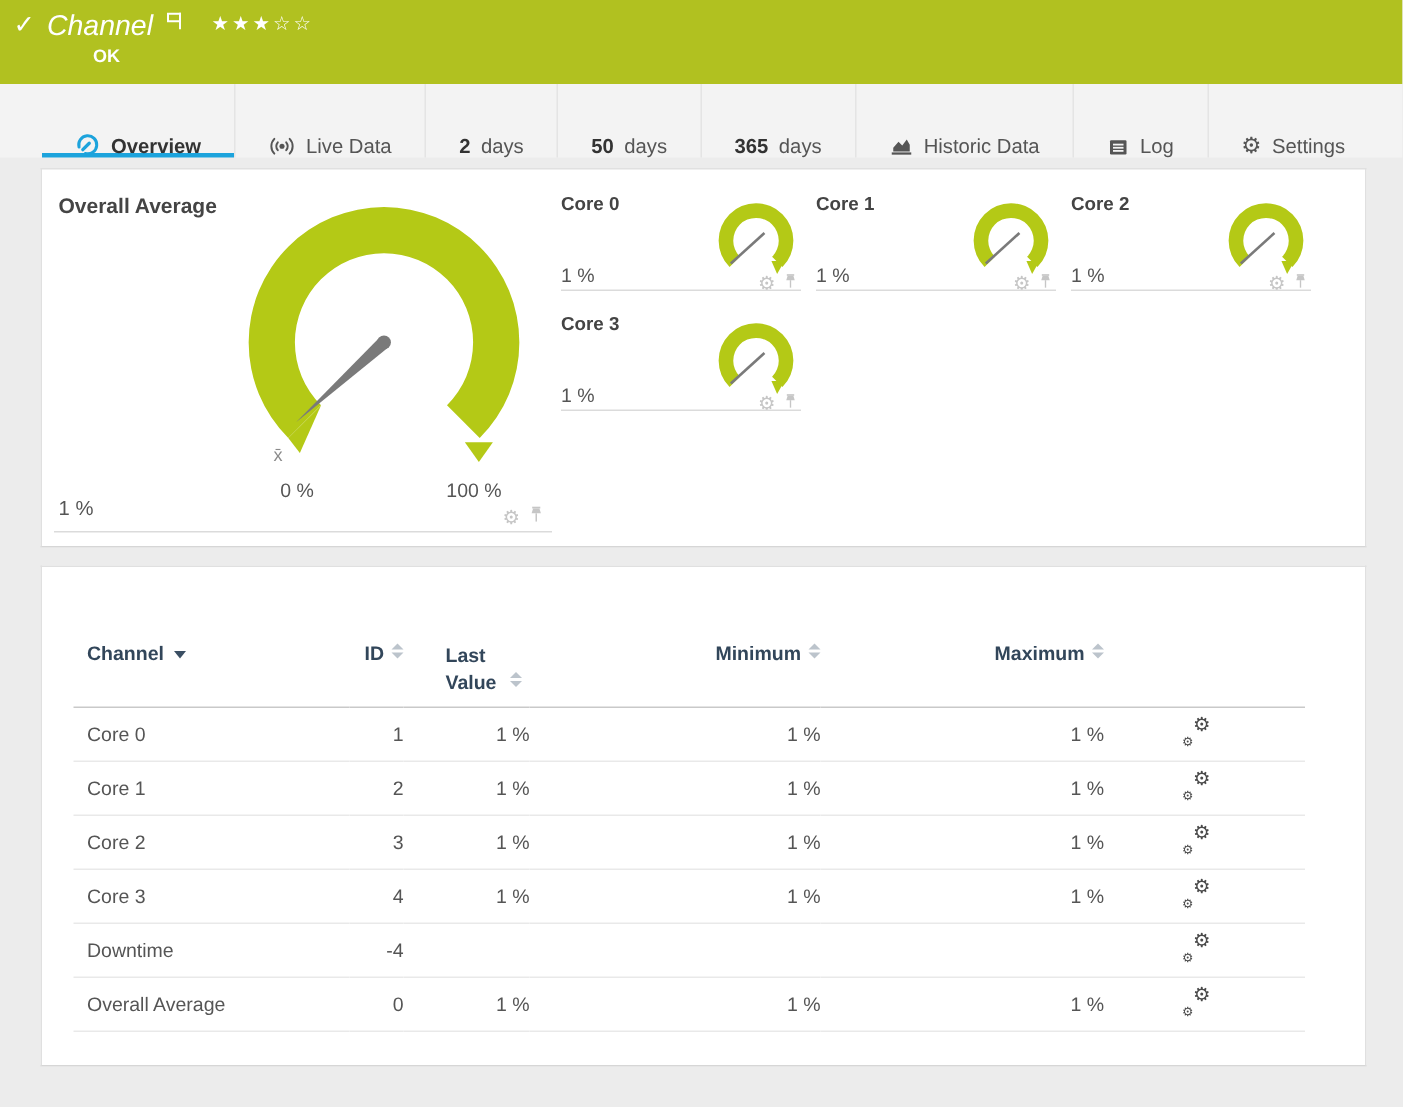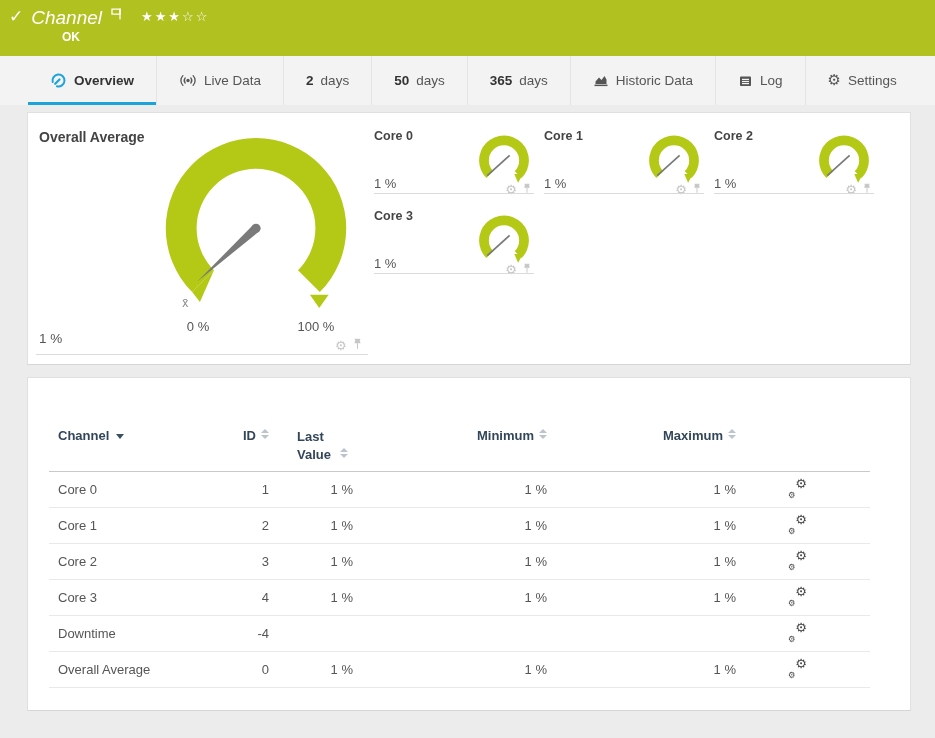--- a/index.html
+++ b/index.html
@@ -17,21 +17,21 @@
   .title-row{display:flex;align-items:flex-start;padding:6px 0 0 9px;gap:8px}
   .check{font-size:17px;font-weight:bold;line-height:22px}
   .kind{font-style:italic;font-size:19px;line-height:24px}
   .sensor-title{font-weight:bold;font-size:19px;line-height:24px;letter-spacing:.2px}
   .flag-icon{margin-top:1px}
   .stars{font-family:"DejaVu Sans",sans-serif;font-size:13px;letter-spacing:2px;line-height:22px;margin-left:10px}
   .status-ok{position:absolute;left:62px;top:30px;font-size:12px;font-weight:bold}
 
   
   .tabs{position:absolute;top:56px;left:0;right:0;height:49px;background:#f3f3f3;display:flex;padding-left:28px}
-  .tab{display:flex;align-items:center;gap:7px;padding:0 22px;font-size:13.5px;color:#555;cursor:pointer;white-space:nowrap}
+  .tab{display:flex;align-items:flex-end;gap:7px;padding:0 22px;font-size:13.5px;color:#555;cursor:pointer;white-space:nowrap}
   .tab + .tab{border-left:1px solid #e4e4e4}
   .tab.active{box-shadow:inset 0 -3px 0 var(--accent-blue);color:#333;font-weight:bold}
   .tab .num{font-weight:bold;color:#333}
   .ticon{flex:0 0 auto;display:inline-flex}
   .gear-glyph{font-family:"DejaVu Sans",sans-serif;font-style:normal;line-height:1}
   .tab .gear-glyph{font-size:15px;color:#555}
 
   
   .panel{position:absolute;left:27px;width:884px;background:#fff;border:1px solid #e0e0e0;border-bottom-color:#d6d6d6}
   .panel-gauges{top:112px;height:253px}

